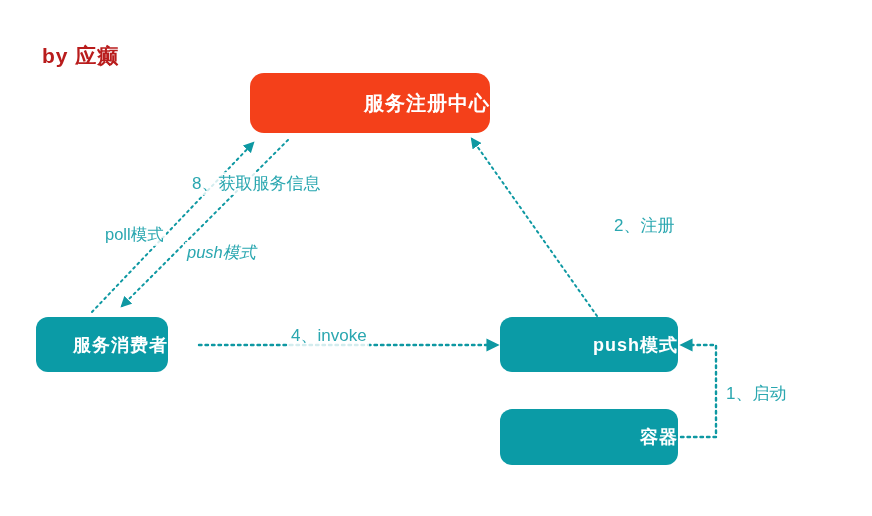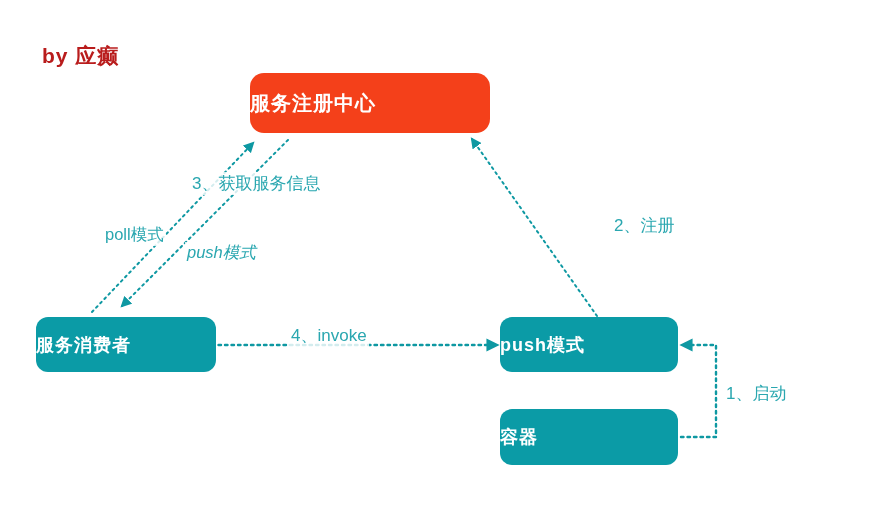--- a/index.html
+++ b/index.html
@@ -21,40 +21,40 @@
     position: absolute;
     left: 0;
     top: 0;
     width: 872px;
     height: 516px;
   }
   .node {
     position: absolute;
     display: flex;
     align-items: center;
-    justify-content: flex-start;
+    justify-content: flex-end;
     border-radius: 12px;
     color: #ffffff;
     font-weight: bold;
     letter-spacing: 1px;
     z-index: 3;
   }
   .node-registry {
     left: 250px;
     top: 73px;
     width: 240px;
     height: 60px;
     background: #F4401A;
     font-size: 20px;
     border-radius: 14px;
   }
   .node-consumer {
     left: 36px;
     top: 317px;
-    width: 180px;
+    width: 132px;
     height: 55px;
     background: #0B9BA6;
     font-size: 18px;
   }
   .node-provider {
     left: 500px;
     top: 317px;
     width: 178px;
     height: 55px;
     background: #0B9BA6;
@@ -128,20 +128,20 @@
   </div>
 
   <div class="node node-provider">
     <span>push模式</span>
   </div>
 
   <div class="node node-container">
     <span>容器</span>
   </div>
 
-  <div class="edge-label lbl-fetch">3、获取服务信息</div>
+  <div class="edge-label lbl-fetch">8、获取服务信息</div>
   <div class="edge-label lbl-poll">poll模式</div>
   <div class="edge-label lbl-push">push模式</div>
   <div class="edge-label lbl-register">2、注册</div>
   <div class="edge-label lbl-invoke">4、invoke</div>
   <div class="edge-label lbl-start">1、启动</div>
 
 </div>
 
 </body></html>

